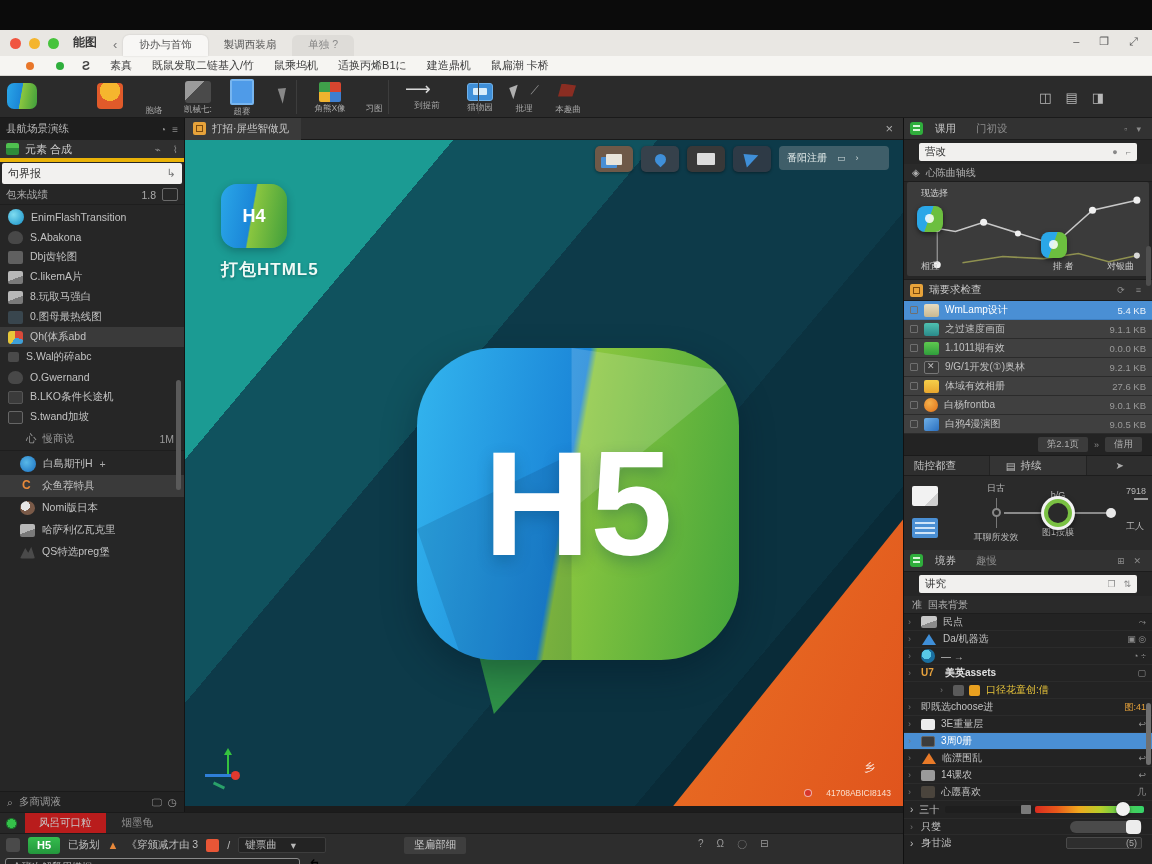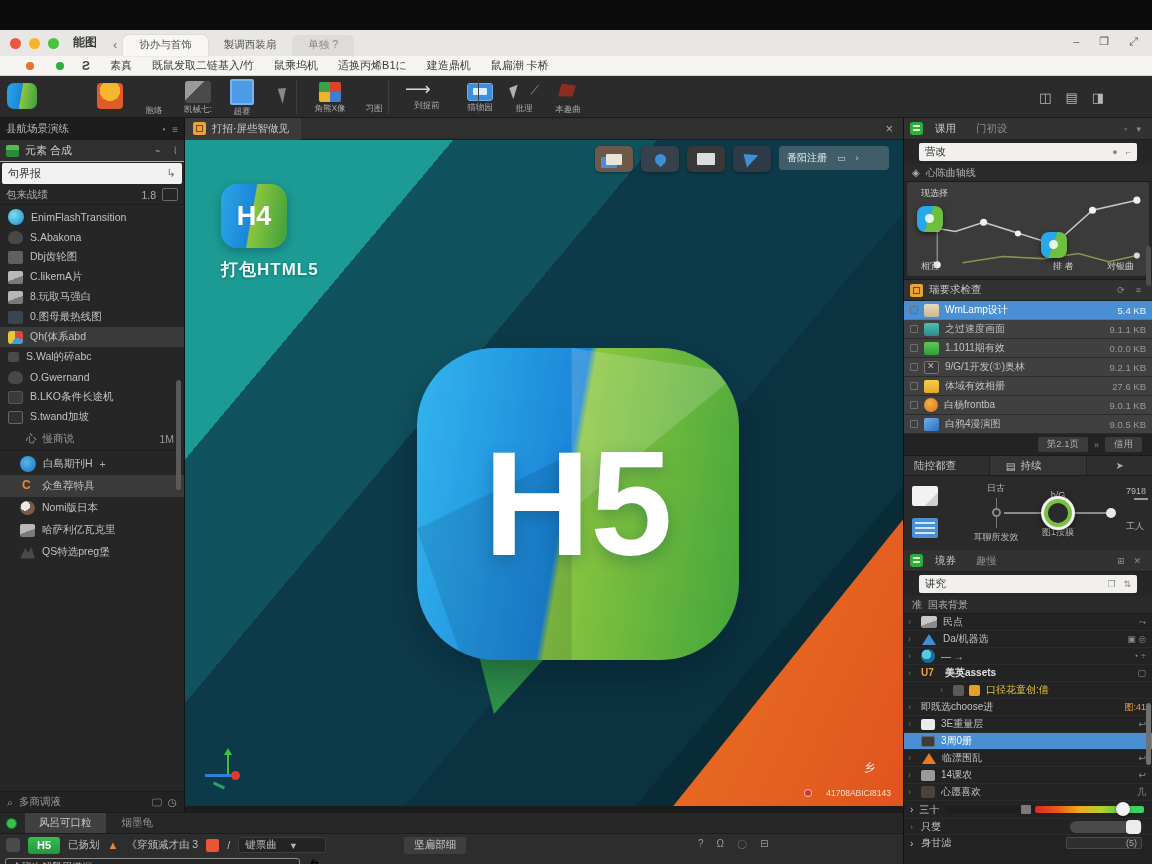--- a/index.html
+++ b/index.html
@@ -56,21 +56,21 @@
   .toolbar-right{position:absolute;right:48px;top:0;height:42px;display:flex;align-items:center;gap:14px;color:#b8b8b8;font-size:13px;}
   
   .body{display:flex;height:746px;}
   .center-wrap{width:903px;display:flex;flex-direction:column;}
   .mid{display:flex;height:694px;}
   
   .sidebar{width:185px;background:#262626;display:flex;flex-direction:column;border-right:1px solid #141414;position:relative;}
   .sb-header{height:22px;background:#1d1d1d;display:flex;align-items:center;padding:0 6px;color:#b8b8b8;font-size:10.5px;}
   .sb-header .sp{flex:1;}
   .sb-hicon{color:#8a8a8a;font-size:10px;margin-left:6px;}
-  .sb-assets{height:22px;background:#2f2f2f;display:flex;align-items:center;padding:0 6px;color:#cfcfcf;font-size:11px;gap:6px;border-bottom:1px solid #eab308;}
+  .sb-assets{height:22px;background:#2f2f2f;display:flex;align-items:center;padding:0 6px;color:#cfcfcf;font-size:11px;gap:6px;border-bottom:4px solid #eab308;}
   .book-green-icon{width:13px;height:12px;background:linear-gradient(180deg,#4fc04f 0 45%,#2d8a3a 45% 100%);border-radius:2px;}
   .sb-assets .sp{flex:1;}
   .sb-white{height:21px;background:#f2f1ef;margin:1px 2px;display:flex;align-items:center;padding:0 6px;color:#333;font-size:11px;border-radius:2px;}
   .sb-white .sp{flex:1;}
   .sb-white .ret{color:#777;font-size:11px;}
   .sb-filter{height:20px;display:flex;align-items:center;padding:0 6px;color:#aaa;font-size:10.5px;gap:6px;border-bottom:1px solid #1e1e1e;}
   .sb-filter .sp{flex:1;}
   .cam-box{width:16px;height:13px;border:1px solid #6a6a6a;border-radius:2px;}
   .slist{padding-top:2px;}
   .srow{height:20px;display:flex;align-items:center;gap:7px;padding:0 8px;color:#c2c2c2;font-size:10.5px;}
@@ -95,21 +95,21 @@
   .mountain-icon{background:#4a4a4a;clip-path:polygon(0 100%,35% 20%,55% 55%,75% 10%,100% 100%);}
   .sb-spacer{flex:1;}
   .sb-search{height:21px;background:#222;display:flex;align-items:center;gap:6px;padding:0 7px;color:#9a9a9a;font-size:10.5px;border-top:1px solid #1a1a1a;}
   .sb-search .sp{flex:1;}
   .sb-scroll{position:absolute;right:3px;top:262px;width:5px;height:110px;background:#5a5a5a;border-radius:3px;}
   .plus-g{color:#aaa;}
   
   .dock-tabs{height:21px;background:#272727;display:flex;align-items:center;gap:2px;padding-left:6px;border-top:1px solid #1a1a1a;}
   .dock-dot{width:11px;height:11px;border-radius:50%;background:radial-gradient(circle,#35c24a 0 55%,#1d7a2e 56% 100%);margin-right:6px;}
   .dtab{height:21px;display:flex;align-items:center;padding:0 14px;font-size:10.5px;color:#c8c8c8;}
-  .dtab.active{background:#404040;}
+  .dtab.active{background:#b91c1c;}
   .dtab.dim{color:#8f8f8f;}
   .bottombar{height:31px;background:#2d2d2d;overflow:hidden;border-top:1px solid #1c1c1c;}
   .bb-row{height:22px;display:flex;align-items:center;gap:8px;padding:0 6px;font-size:10.5px;color:#bfbfbf;position:relative;}
   .bb-ic{width:14px;height:14px;background:#4a4a4a;border-radius:3px;}
   .h5-badge{height:17px;padding:0 9px;border-radius:3px;background:linear-gradient(180deg,#35bd4e,#23963c);color:#fff;font-weight:bold;font-size:11px;display:flex;align-items:center;}
   .bb-orange-tri{color:#e8883a;font-size:11px;}
   .bb-swatch{width:13px;height:13px;background:#e85636;border-radius:2px;}
   .bb-dd{height:16px;min-width:88px;background:#232323;border:1px solid #3d3d3d;border-radius:2px;display:flex;align-items:center;padding:0 6px;gap:14px;color:#b8b8b8;}
   .bb-btn{height:17px;background:#3e3e3e;border-radius:2px;display:flex;align-items:center;padding:0 10px;margin-left:70px;color:#c8c8c8;}
   .bb-glyphs{position:absolute;left:698px;display:flex;gap:13px;color:#9a9a9a;font-size:10px;}
@@ -119,21 +119,21 @@
   .canvas-col{flex:1;display:flex;flex-direction:column;background:#1c1c1c;}
   .canvas-tabbar{height:22px;background:#2f2f2f;display:flex;align-items:center;position:relative;border-bottom:1px solid #191919;}
   .ctab{height:22px;background:#3a3a3a;display:flex;align-items:center;gap:6px;padding:0 12px 0 8px;color:#c8c8c8;font-size:10.5px;}
   .ctab-ico{width:13px;height:13px;border-radius:2px;background:#e8a33a;position:relative;}
   .ctab-ico:before{content:"";position:absolute;inset:3px;border:1px solid #7a4a10;}
   .ctab-close{position:absolute;right:10px;color:#aaa;font-size:13px;}
   .canvas{flex:1;position:relative;overflow:hidden;border-bottom:6px solid #1c1c1c;
     background:linear-gradient(130deg,#1b9b93 0%,#1b9b93 21%,#10525e 21%,#10525e 37%,#0d3a49 37%,#0d3a49 61%,#0b3240 61%,#0b3240 79%,#092b38 79%,#092b38 100%);}
   .orange-wedge{position:absolute;inset:0;background:linear-gradient(115deg,#f59a3c 0%,#ee7c26 55%,#e0541d 100%);clip-path:polygon(68% 100%,100% 57%,100% 100%);}
   .h4-block{position:absolute;left:36px;top:44px;width:130px;}
-  .h4-logo{width:66px;height:64px;border-radius:16px;background:linear-gradient(100deg,#2aa7e8 0%,#1b86d8 46%,#8ac63f 48%,#3f9e3c 100%);display:flex;align-items:center;justify-content:center;color:#fff;font-size:27px;font-weight:bold;box-shadow:0 3px 8px rgba(0,30,40,.3);}
+  .h4-logo{width:66px;height:64px;border-radius:16px;background:linear-gradient(100deg,#2aa7e8 0%,#1b86d8 46%,#8ac63f 48%,#3f9e3c 100%);display:flex;align-items:center;justify-content:center;color:#fff;font-size:18px;font-weight:bold;box-shadow:0 3px 8px rgba(0,30,40,.3);}
   .h4-caption{margin-top:10px;color:#eefaf6;font-weight:bold;font-size:17px;letter-spacing:1px;text-shadow:0 1px 3px rgba(0,40,50,.4);}
   .h5-bubble{position:absolute;left:232px;top:208px;width:322px;height:312px;border-radius:78px;background:linear-gradient(100deg,#33b5ee 0%,#1b86d8 46%,#8ac63f 48%,#43a53b 100%);box-shadow:0 14px 34px rgba(0,20,35,.35);display:flex;align-items:center;justify-content:center;}
   .h5-bubble:before{content:"";position:absolute;inset:0;border-radius:78px;background:rgba(255,255,255,.16);clip-path:polygon(48% 0,100% 8%,48% 52%);}
   .h5-bubble:after{content:"";position:absolute;inset:0;border-radius:78px;background:rgba(0,20,60,.12);clip-path:polygon(0 58%,48% 34%,48% 100%,14% 100%);}
   .h5-tail{position:absolute;left:290px;top:500px;width:86px;height:74px;background:#2e8f47;clip-path:polygon(0 0,100% 0,22% 100%);}
   .h5-text{color:#fff;font-size:148px;font-weight:bold;text-shadow:0 6px 16px rgba(0,50,80,.28);position:relative;z-index:2;}
   .overlay-btns{position:absolute;right:14px;top:6px;display:flex;gap:8px;align-items:flex-start;}
   .cbtn{width:38px;height:26px;border-radius:5px;display:flex;align-items:center;justify-content:center;box-shadow:0 1px 3px rgba(0,0,0,.4);}
   .cbtn.b1{background:#6e5948;}
   .cbtn.b1 .s{width:16px;height:11px;background:#e8e4da;border-radius:1px;box-shadow:-5px 3px 0 #4a8fd4;}

